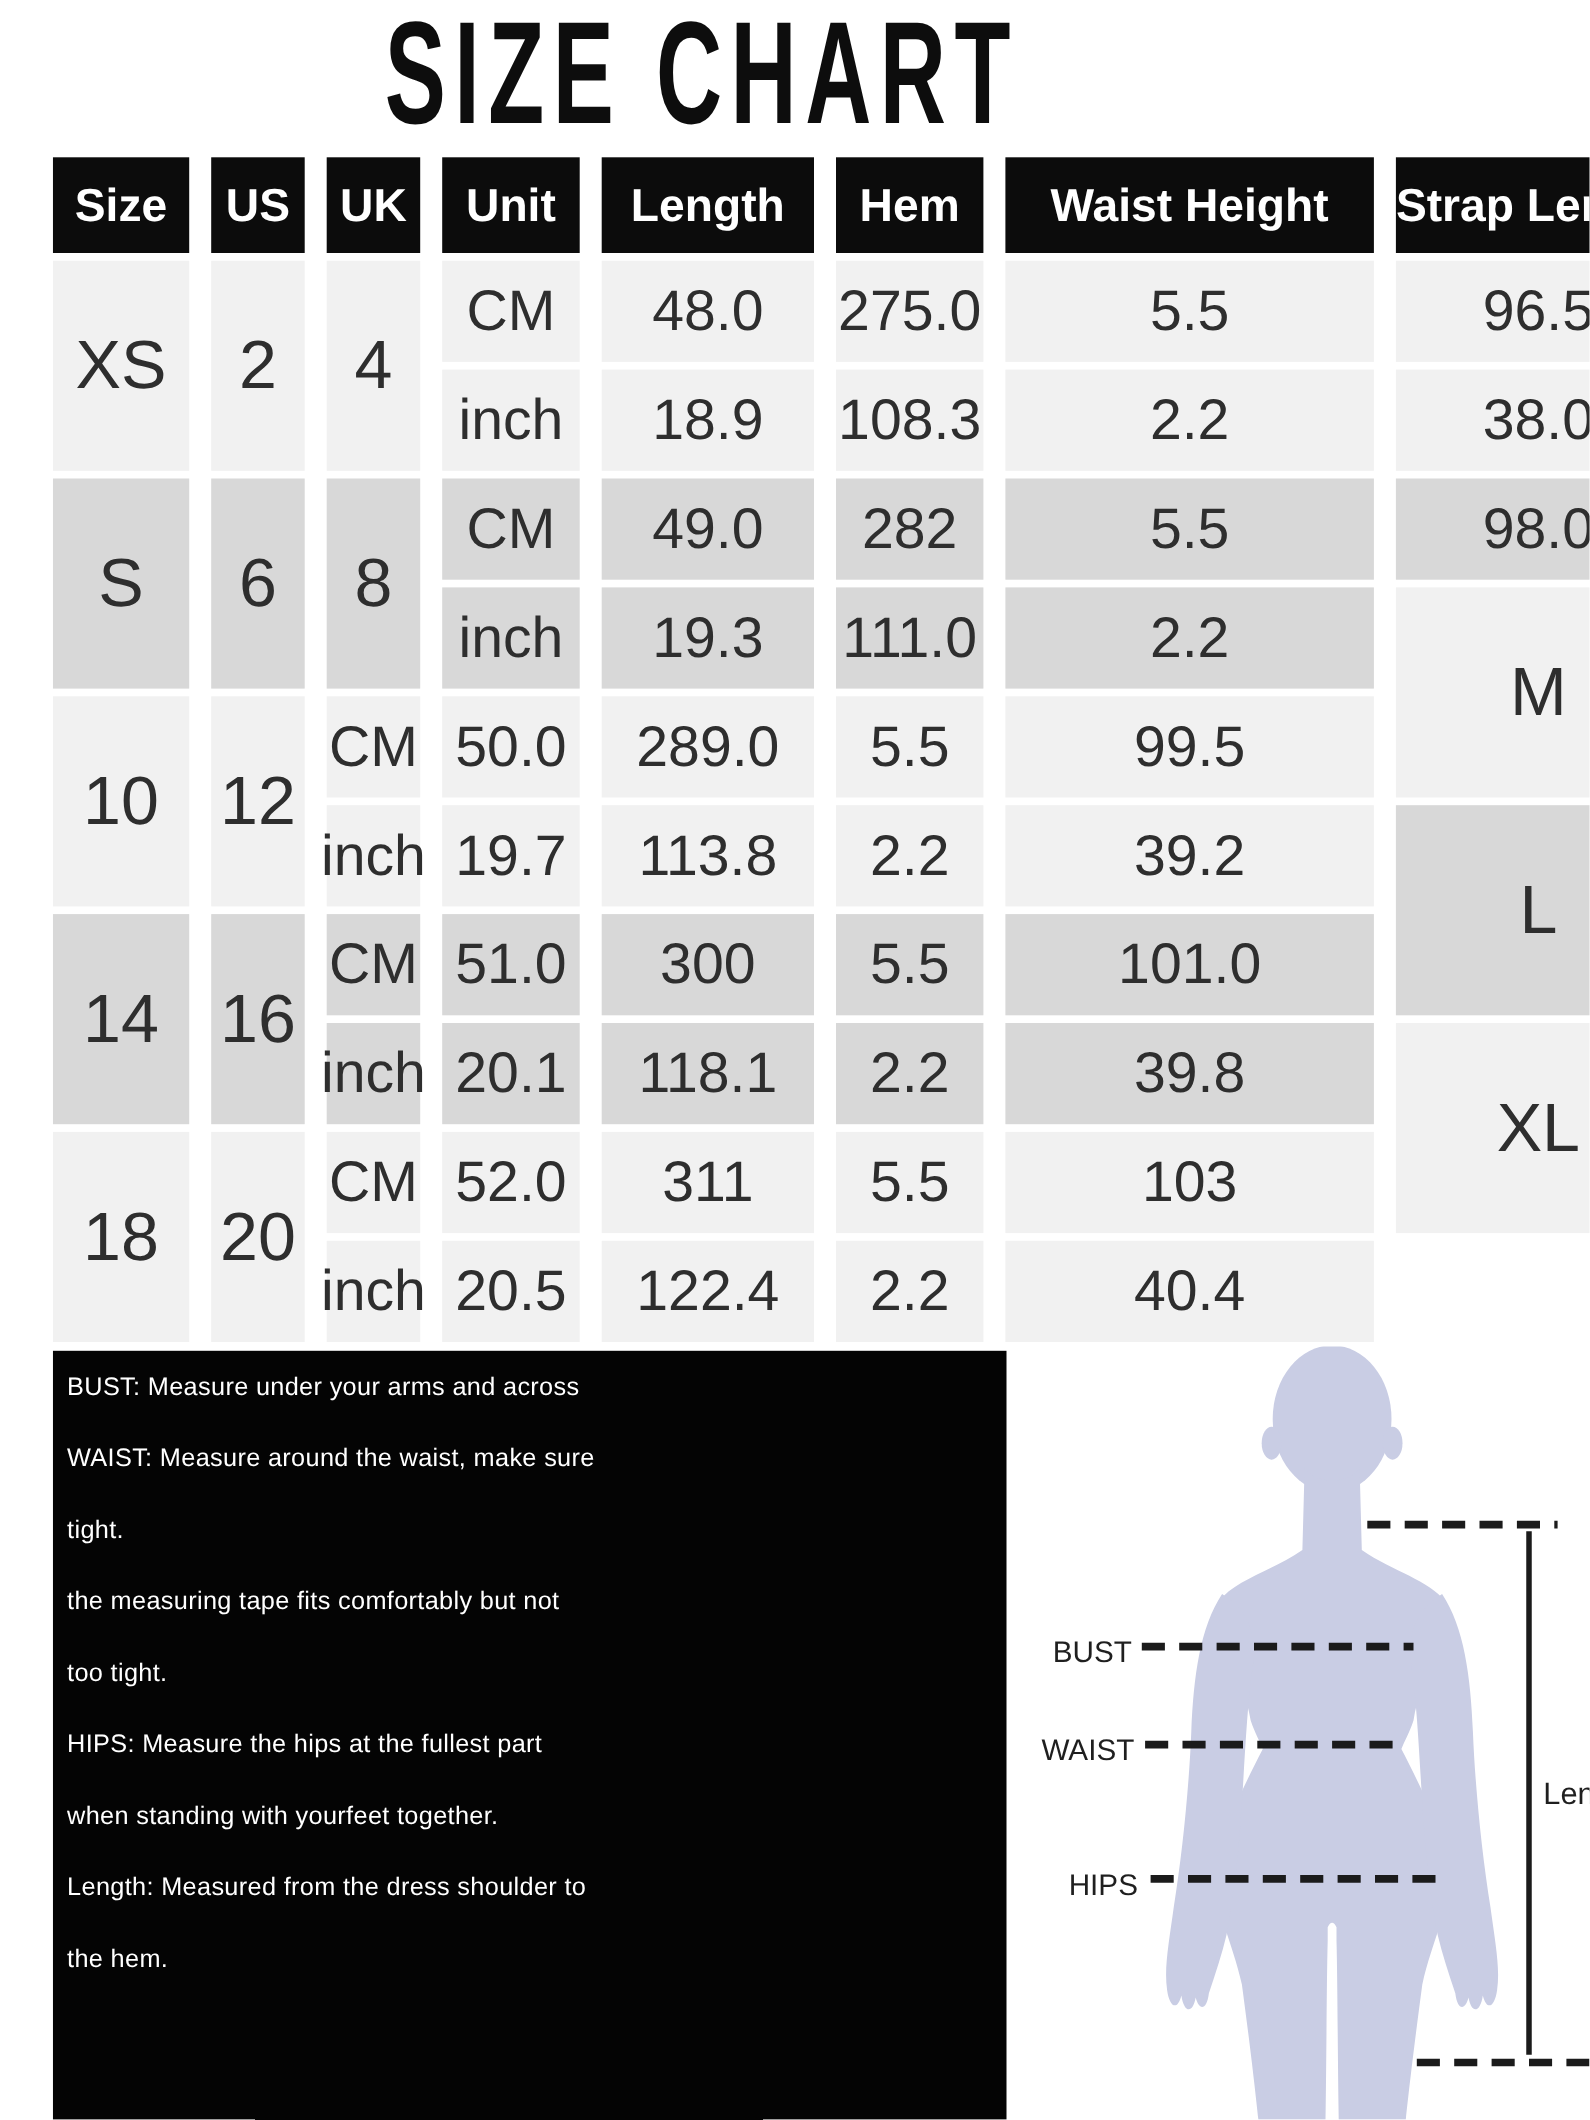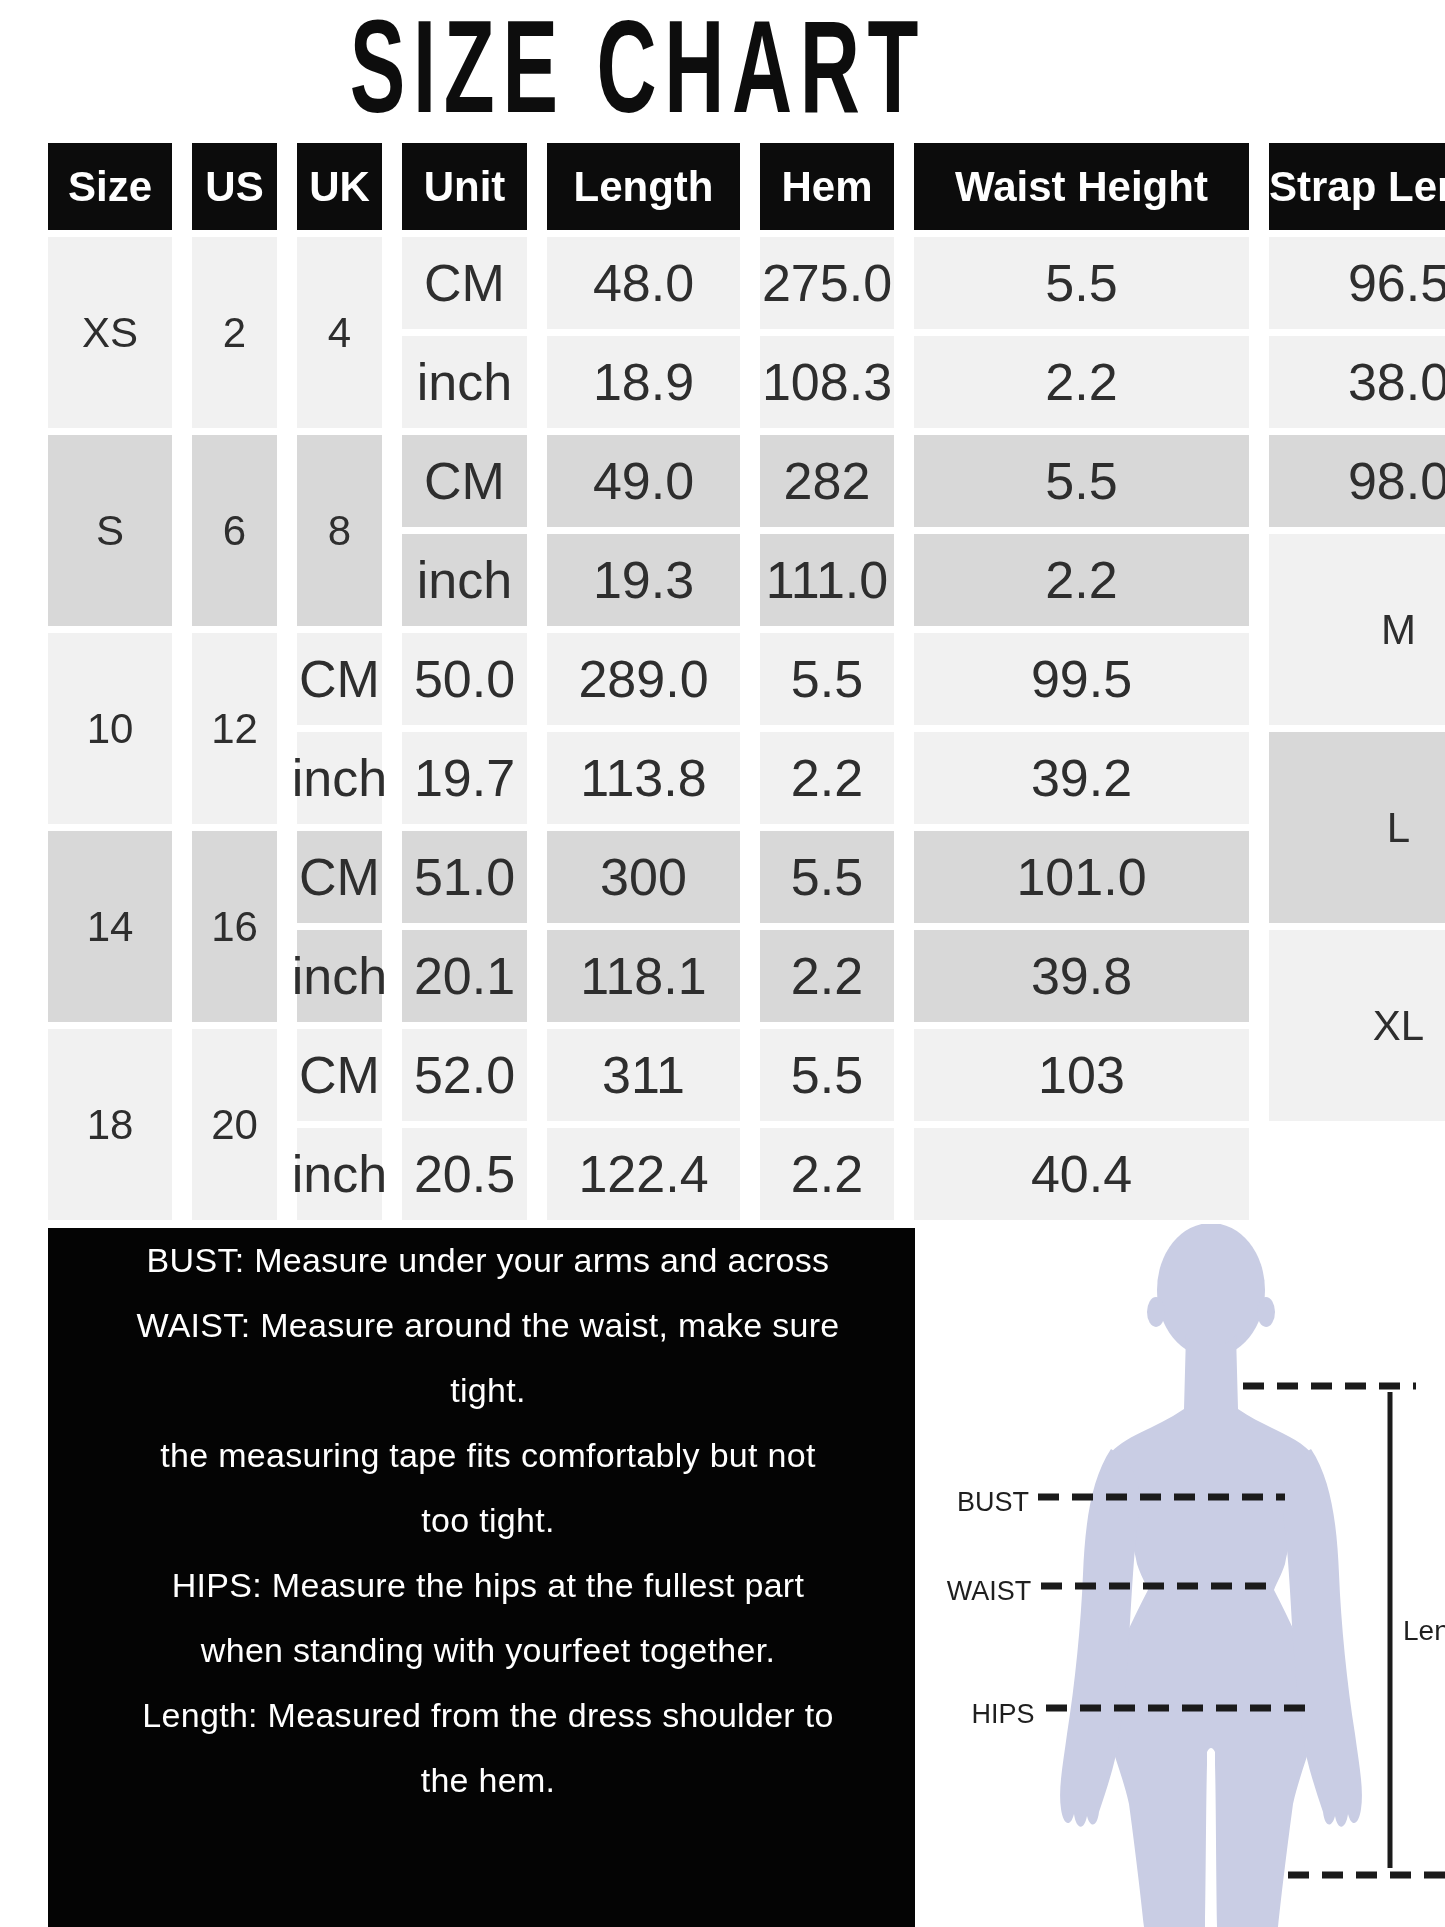--- a/index.html
+++ b/index.html
@@ -14,30 +14,30 @@
 
   
   .tbl{position:absolute;left:0;top:143px;width:1445px;display:grid;
        grid-template-columns:124px 85px 85px 125px 193px 134px 335px 1fr;
        grid-template-rows:87px repeat(10,92px);
        gap:7px 20px;background:#ffffff;}
   .th{background:#0c0c0c;color:#ffffff;font-weight:bold;font-size:42px;
       display:flex;align-items:center;justify-content:center;white-space:nowrap;}
   .cell{display:flex;align-items:center;justify-content:center;
         font-size:52px;color:#2e2e2e;}
-  .szc{font-size:42px;}
+  .szc{font-size:62px;}
   .rs{grid-row:span 2;}
   .lt{background:#f1f1f1;}
   .dk{background:#d8d8d8;}
 
   
   .notes{position:absolute;left:0;top:1228px;width:867px;height:699px;
          background:#040404;color:#ffffff;box-sizing:border-box;
          padding:0 0 0 13px;}
-  .notes .line{line-height:65px;font-size:34px;letter-spacing:0.3px;white-space:nowrap;text-align:center;}
+  .notes .line{line-height:65px;font-size:23px;letter-spacing:0.3px;white-space:nowrap;}
 
   
   .figure{position:absolute;left:867px;top:1224px;width:578px;height:703px;}
   svg text{font-family:"Liberation Sans",sans-serif;fill:#1f1f1f;}
   .meas-label{font-size:27px;}
   .len-label{font-size:28px;}
 </style>
 </head>
 <body>
 

